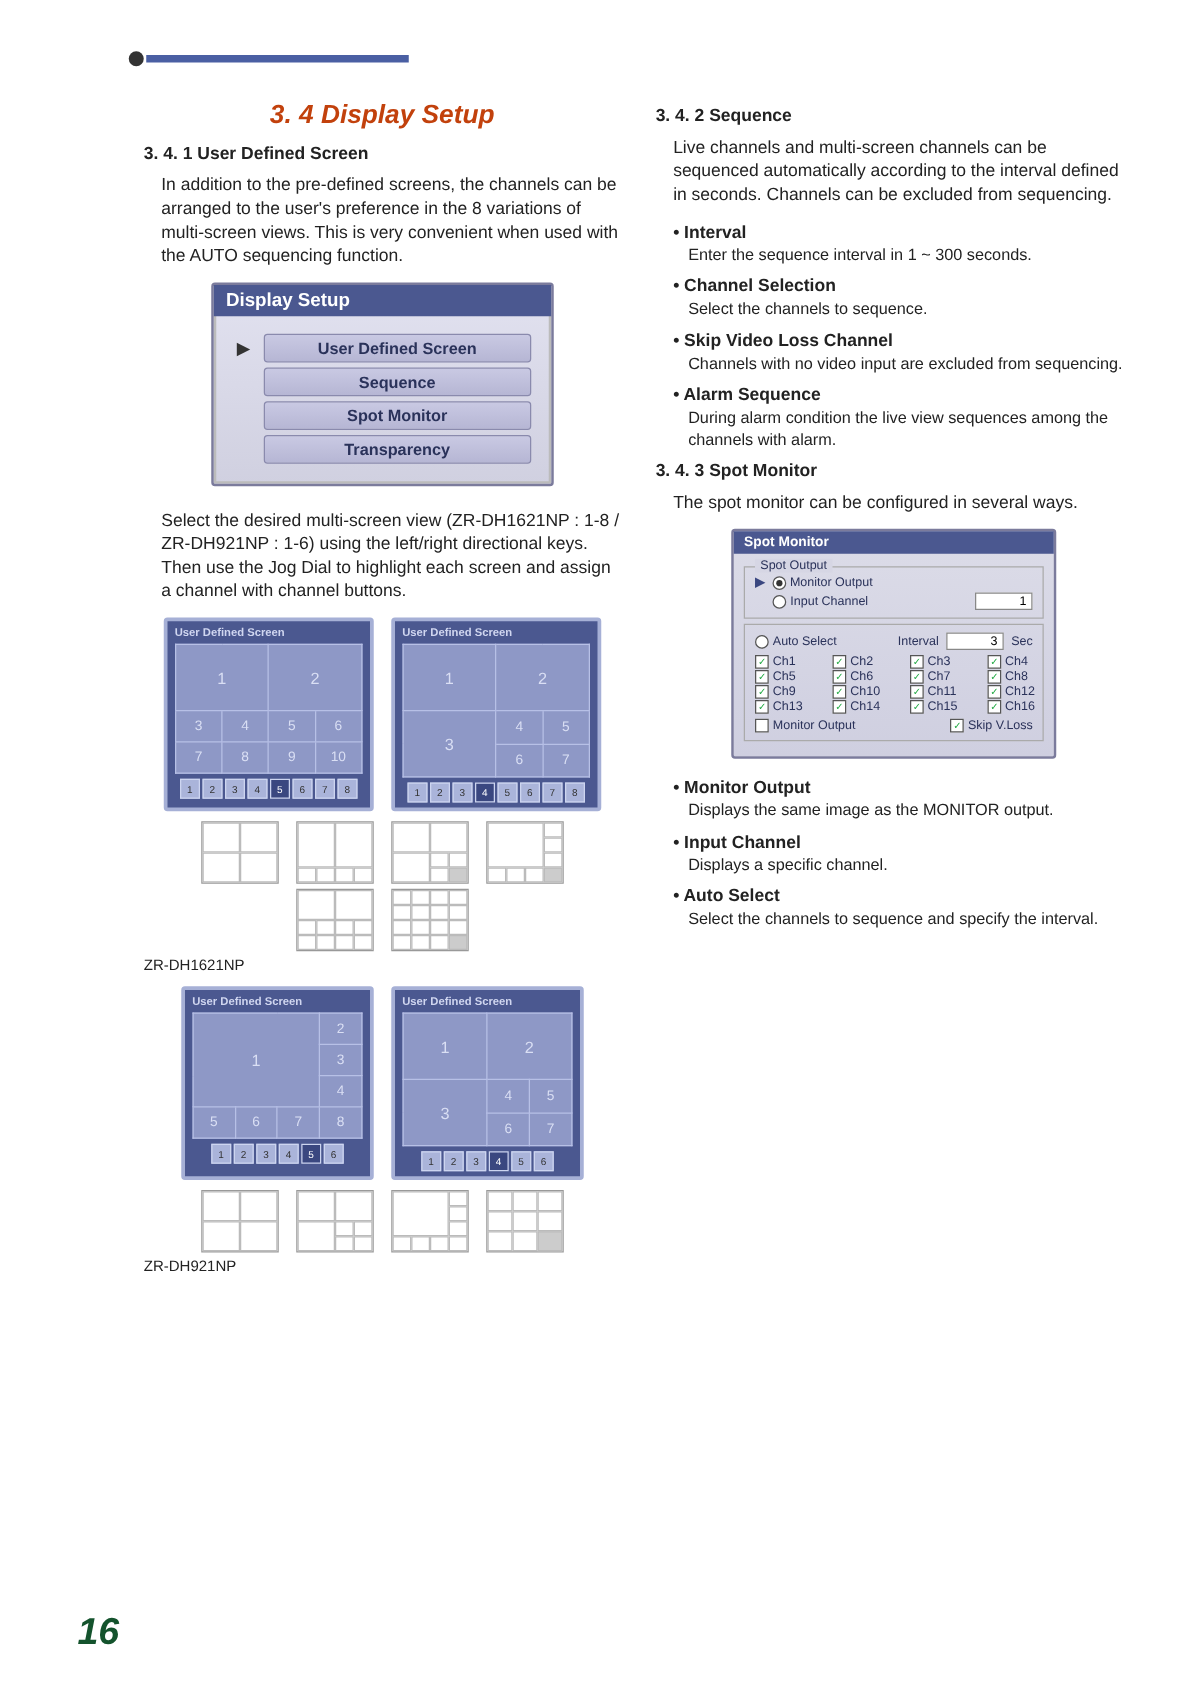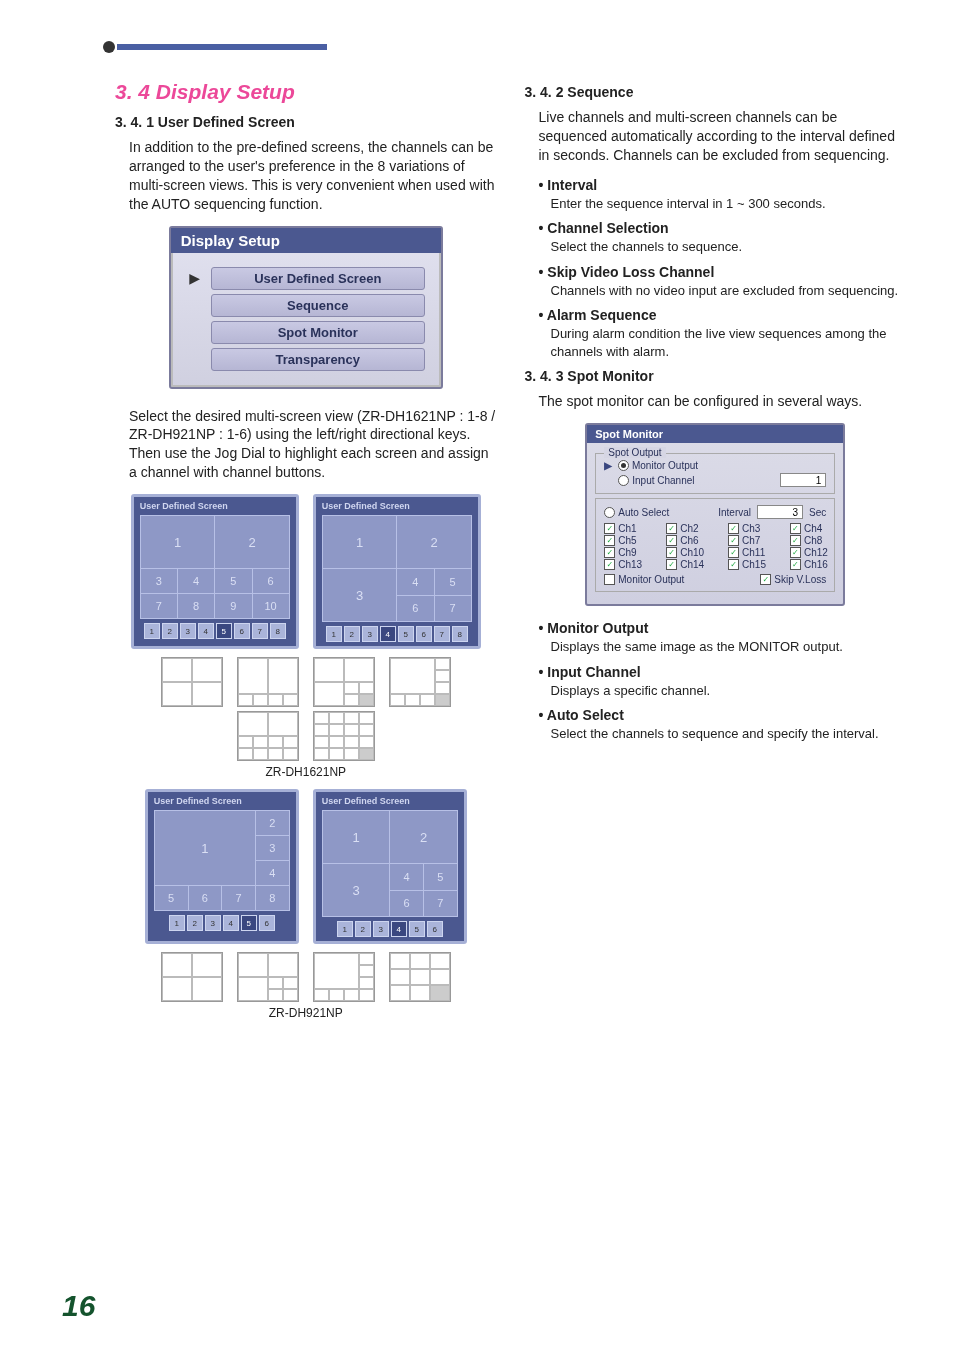--- a/index.html
+++ b/index.html
@@ -34,25 +34,26 @@
   }
   .columns {
     display: flex;
     gap: 28px;
   }
   .col {
     flex: 1;
     min-width: 0;
   }
   .section-title {
-    color: #ec4899;
+    color: #c2410c;
     font-style: italic;
     font-weight: bold;
     font-size: 21px;
     margin: 4px 0 10px;
+    text-align: center;
   }
   .sub-title {
     font-weight: bold;
     font-size: 14px;
     margin: 6px 0 8px;
   }
   .body-text {
     font-size: 14px;
     line-height: 1.35;
     margin: 4px 0 12px;
@@ -190,21 +191,21 @@
     border: 1px solid #999;
     display: grid;
     background: #fff;
   }
   .tiny.g2 { grid-template-columns: 1fr 1fr; grid-template-rows: 1fr 1fr; }
   .tiny.g3b { grid-template-columns: 1fr 1fr 1fr 1fr; grid-template-rows: 3fr 1fr; }
   .tiny.g4b { grid-template-columns: 1fr 1fr 1fr 1fr; grid-template-rows: 1fr 1fr 1fr 1fr; }
   .tiny .c { border: 1px solid #bbb; }
   .tiny .mark { background:#ccc; }
   .caption {
-    text-align: center;
+    text-align: left;
     font-size: 12px;
     margin: 4px 0 10px;
   }
   
   .spot-dialog {
     width: 256px;
     margin: 8px auto 14px;
     border: 2px solid #7b7b9c;
     background: linear-gradient(#dcdce8,#cfcfe0);
     border-radius: 3px;

